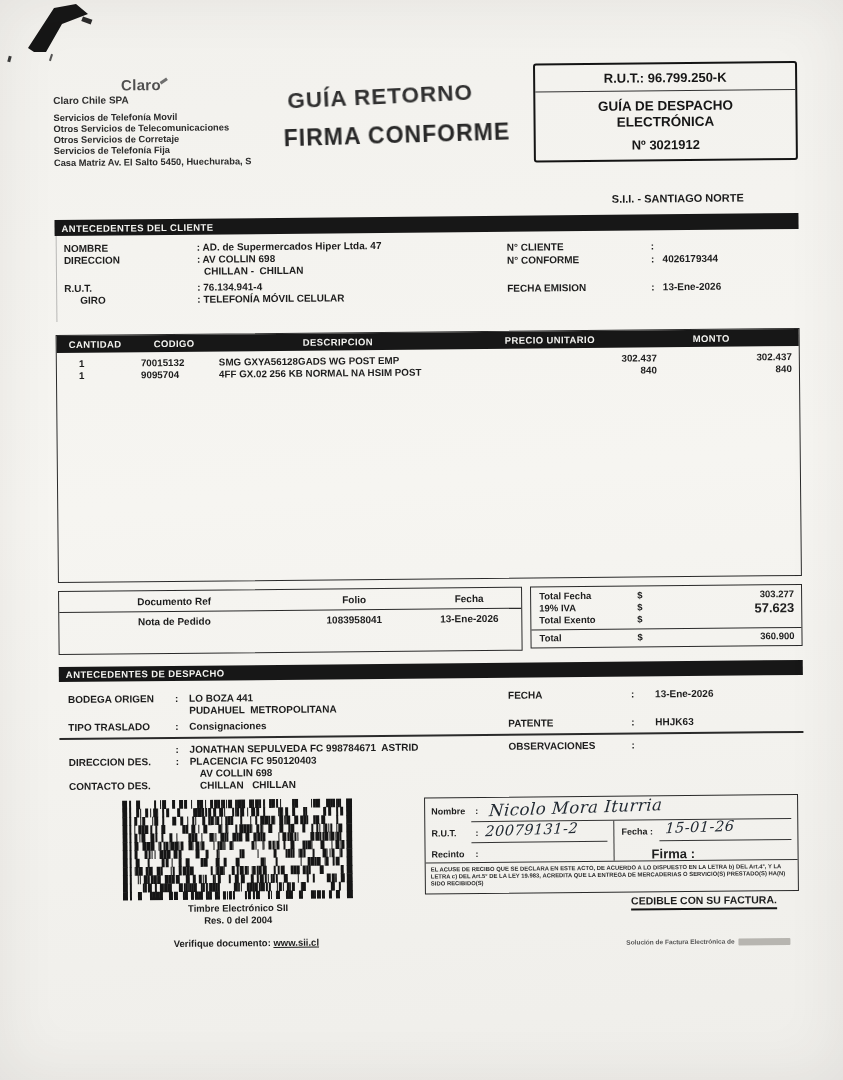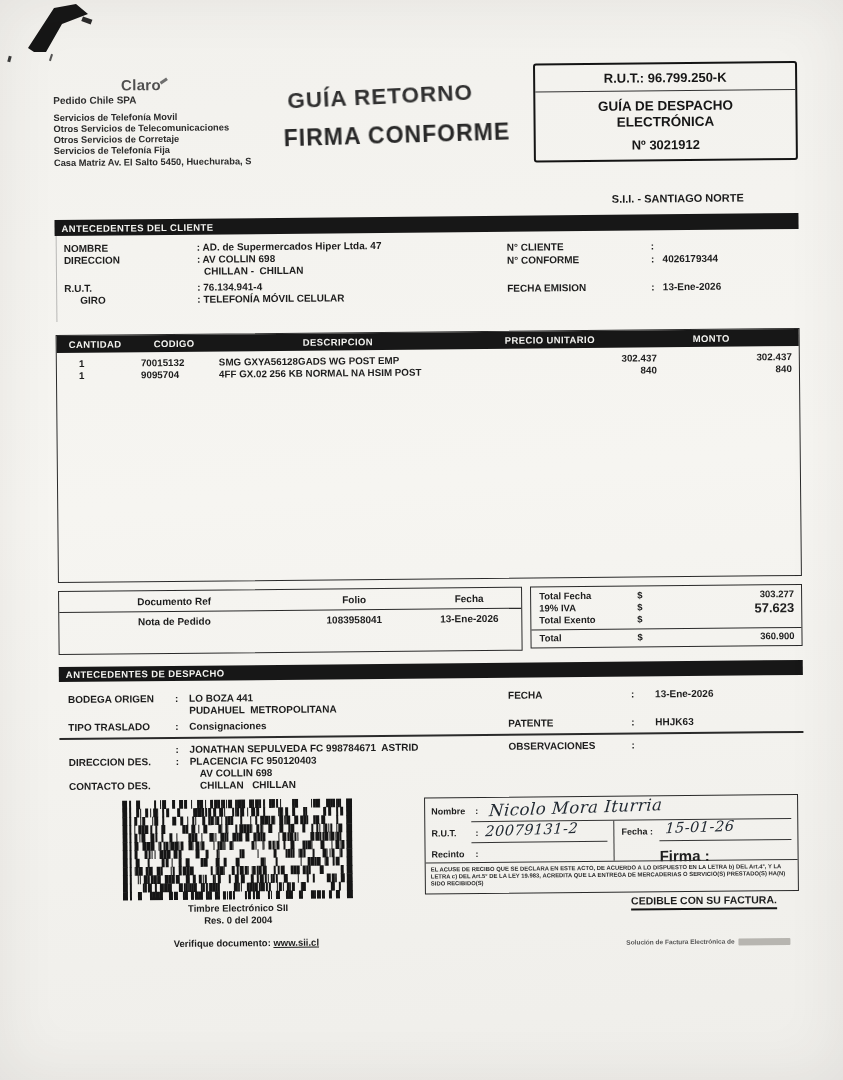--- a/index.html
+++ b/index.html
@@ -40,21 +40,21 @@
   </div>
   <div style="position:absolute;left:8px;top:56px;width:3px;height:6px;background:#3a3a3a;transform:rotate(15deg);"></div>
   <div style="position:absolute;left:50px;top:54px;width:2px;height:7px;background:#555;transform:rotate(18deg);"></div>
 
   <div class="doc">
 
     <div class="t" style="left:97px;top:57px;font-size:15px;color:#4f4f4f;letter-spacing:.3px;">
       <span>Claro</span><span class="logo-tick"></span>
     </div>
 
-    <div class="t" style="left:56px;top:92px;font-size:10px;color:#303030;">Pedido Chile SPA</div>
+    <div class="t" style="left:56px;top:92px;font-size:10px;color:#303030;">Claro Chile SPA</div>
     <div class="t t6" style="left:56px;top:110px;">Servicios de Telefonía Movil</div>
     <div class="t t6" style="left:56px;top:121px;">Otros Servicios de Telecomunicaciones</div>
     <div class="t t6" style="left:56px;top:132px;">Otros Servicios de Corretaje</div>
     <div class="t t6" style="left:56px;top:143px;">Servicios de Telefonía Fija</div>
     <div class="t t6" style="left:56px;top:155px;">Casa Matriz Av. El Salto 5450, Huechuraba, S</div>
 
     <div class="stamp" style="left:290px;top:84px;font-size:22.5px;transform:rotate(-2.2deg);">GUÍA RETORNO</div>
     <div class="stamp" style="left:286px;top:122px;font-size:23px;transform:rotate(-1.2deg);color:#333;">FIRMA CONFORME</div>
 
     <div class="rutbox">
@@ -704,21 +704,21 @@
       <div class="hw" style="left:60px;top:24px;font-size:14.5px;">20079131-2</div>
       <div class="hline" style="left:46px;top:44px;width:136px;background:#333;"></div>
       <div class="vline" style="left:188px;top:24px;height:40px;background:#333;"></div>
 
       <div class="t" style="left:196px;top:30px;font-size:9px;">Fecha :</div>
       <div class="hw" style="left:240px;top:23px;font-size:14.5px;">15-01-26</div>
       <div class="hline" style="left:234px;right:6px;top:44px;background:#333;"></div>
 
       <div class="t" style="left:6px;top:51px;font-size:9px;">Recinto</div>
       <div class="t" style="left:50px;top:51px;font-size:9px;">:</div>
-      <div class="t" style="left:208px;top:51px;font-size:15px;padding-left:26px;">Firma :</div>
+      <div class="t" style="left:200px;top:51px;font-size:13px;padding-left:26px;">Firma :</div>
 
       <div class="hline" style="left:0;top:64px;width:100%;background:#333;"></div>
       <div class="legal" style="left:5px;right:5px;top:68px;">EL ACUSE DE RECIBO QUE SE DECLARA EN ESTE ACTO, DE ACUERDO A LO DISPUESTO EN LA LETRA b) DEL Art.4°, Y LA LETRA c) DEL Art.5° DE LA LEY 19.983, ACREDITA QUE LA ENTREGA DE MERCADERIAS O SERVICIO(S) PRESTADO(S) HA(N) SIDO RECIBIDO(S)</div>
     </div>
 
     <div class="t" style="left:626px;top:897px;font-size:10.5px;font-weight:800;border-bottom:2px solid #141414;padding-bottom:2px;">CEDIBLE CON SU FACTURA.</div>
 
     <div class="t" style="left:610px;top:934px;font-size:6.5px;font-weight:600;color:#555;">
       <span>Solución de Factura Electrónica de</span><span class="smudge"></span>
     </div>

